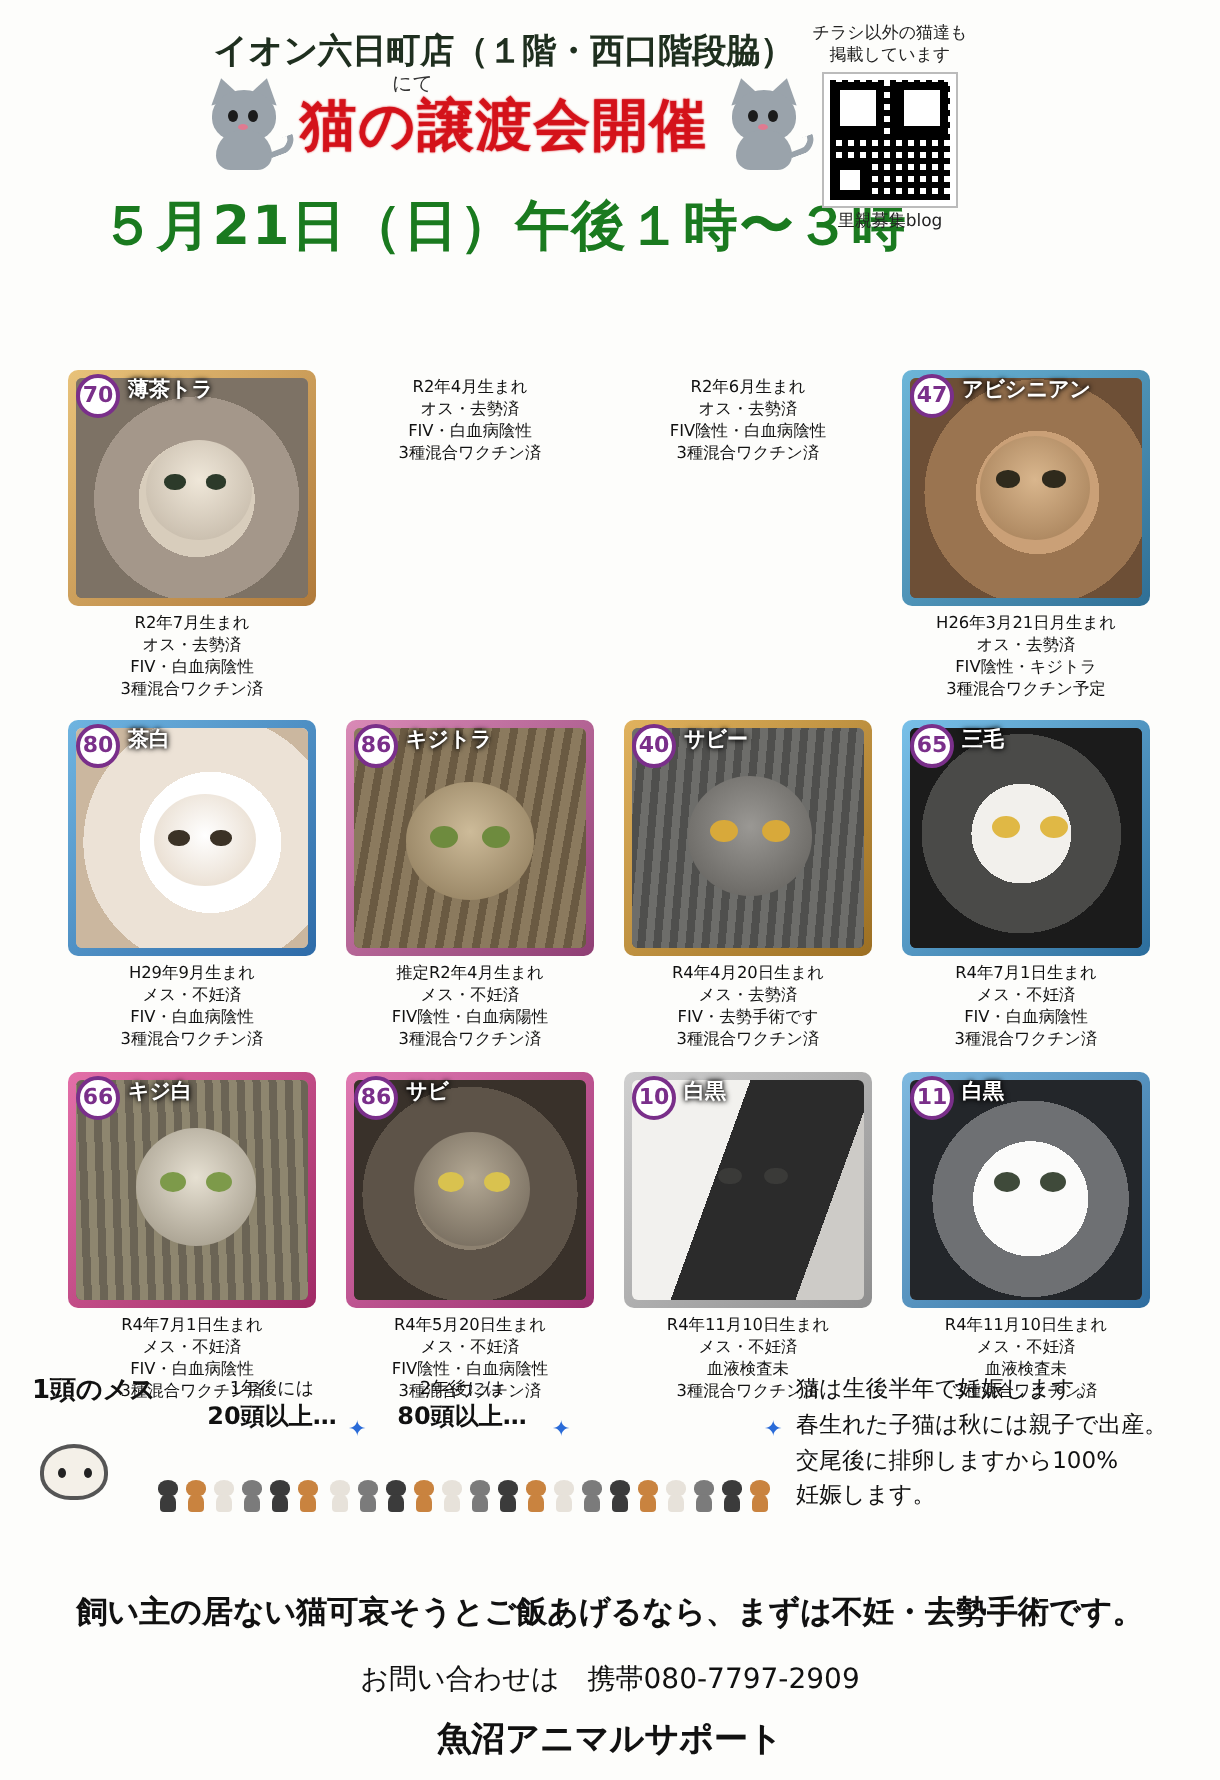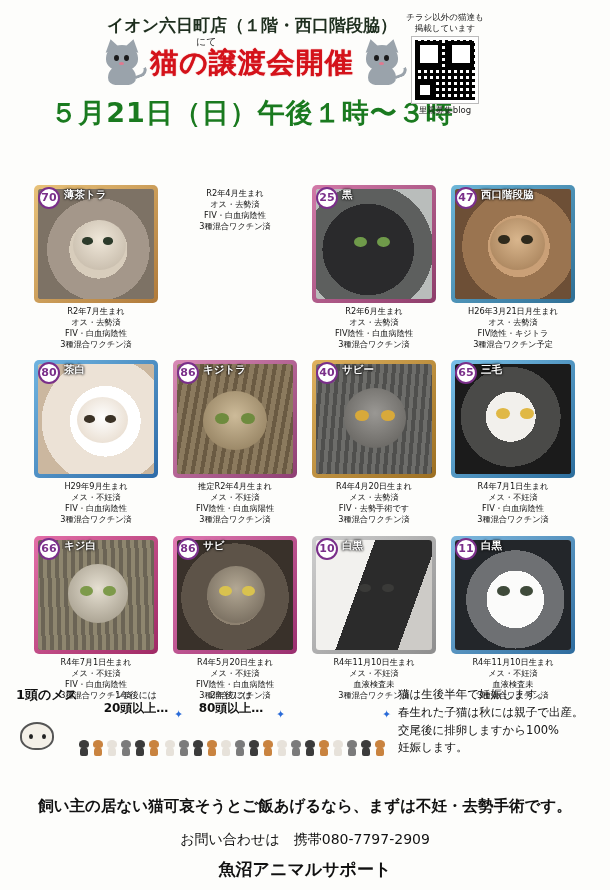--- a/index.html
+++ b/index.html
@@ -226,39 +226,30 @@
     </div>
 
     <div class="cat">
       <div class="info" style="white-space:pre-line">R2年4月生まれ
 オス・去勢済
 FIV・白血病陰性
 3種混合ワクチン済</div>
     </div>
 
     <div class="cat">
-      <div class="photo-wrap" style="background:linear-gradient(135deg,#d27aa8,#8e3d6b)">
-        <div class="num-badge">25</div>
-        <div class="breed">黒</div>
-        <div class="photo" style="background:linear-gradient(180deg,#cfd3cf,#8c9090)">
-          <div class="ph" style="background:radial-gradient(circle at 45% 55%, #2a2a2c 0 52%, #5d5f5e 52% 74%, #b9bdbb 74% 100%)"></div>
-          <div class="eyeL" style="left:33%;top:44%;width:11%;height:9%;background:#6f9a4a"></div>
-          <div class="eyeR" style="left:53%;top:44%;width:11%;height:9%;background:#6f9a4a"></div>
-        </div>
-      </div>
       <div class="info" style="white-space:pre-line">R2年6月生まれ
 オス・去勢済
 FIV陰性・白血病陰性
 3種混合ワクチン済</div>
     </div>
 
     <div class="cat">
       <div class="photo-wrap" style="background:linear-gradient(135deg,#6db6d8,#2f6f95)">
         <div class="num-badge">47</div>
-        <div class="breed">西口階段脇</div>
+        <div class="breed">アビシニアン</div>
         <div class="photo" style="background:linear-gradient(180deg,#8d6a4d,#5a3f2c)">
           <div class="ph" style="background:radial-gradient(circle at 55% 52%, #caa077 0 36%, #9a7450 36% 66%, #6d4f36 66% 100%)"></div>
           <div class="face" style="left:30%;top:26%;width:48%;height:48%;background:radial-gradient(circle at 50% 42%, #d9b68d, #a07a53)"></div>
           <div class="eyeL" style="left:37%;top:42%;width:10%;height:8%;background:#2f2a1c"></div>
           <div class="eyeR" style="left:57%;top:42%;width:10%;height:8%;background:#2f2a1c"></div>
         </div>
       </div>
       <div class="info" style="white-space:pre-line">H26年3月21日月生まれ
 オス・去勢済
 FIV陰性・キジトラ

